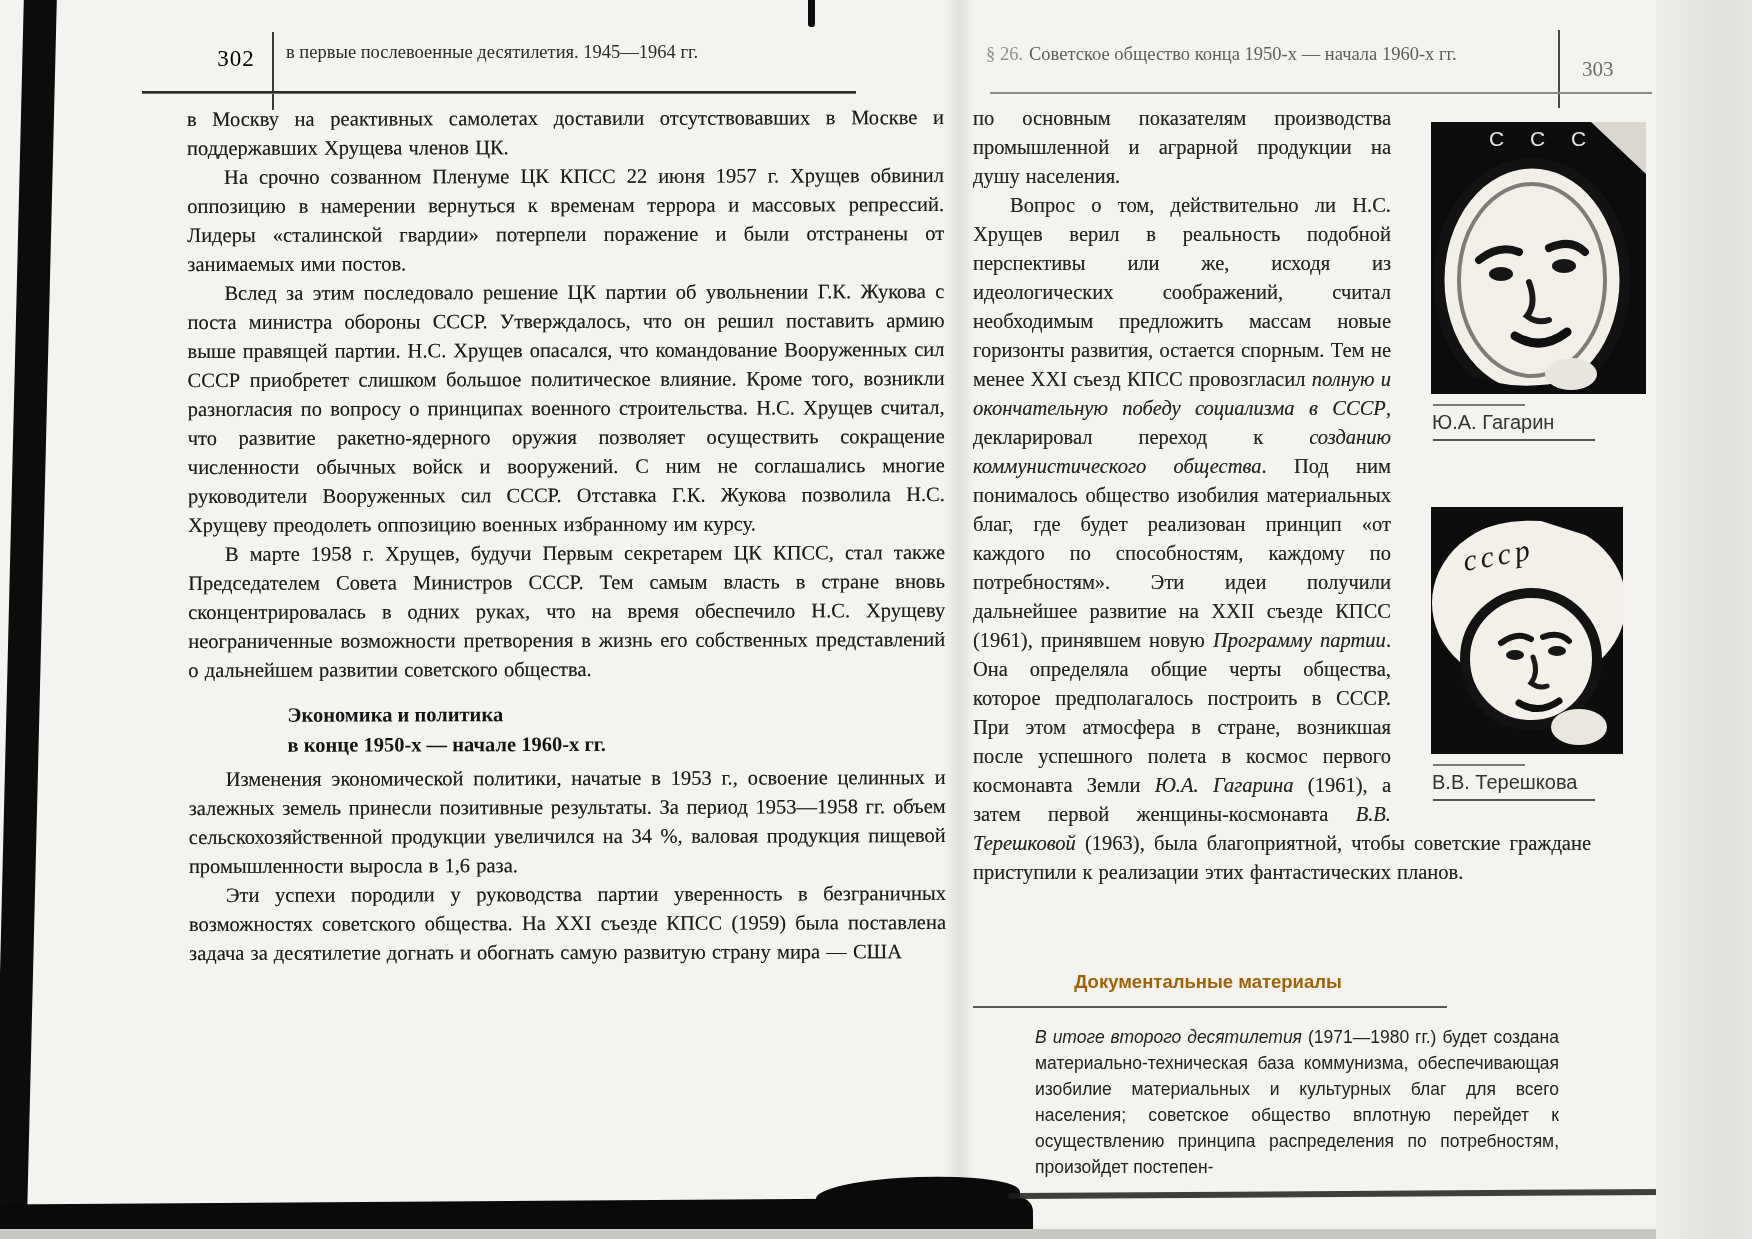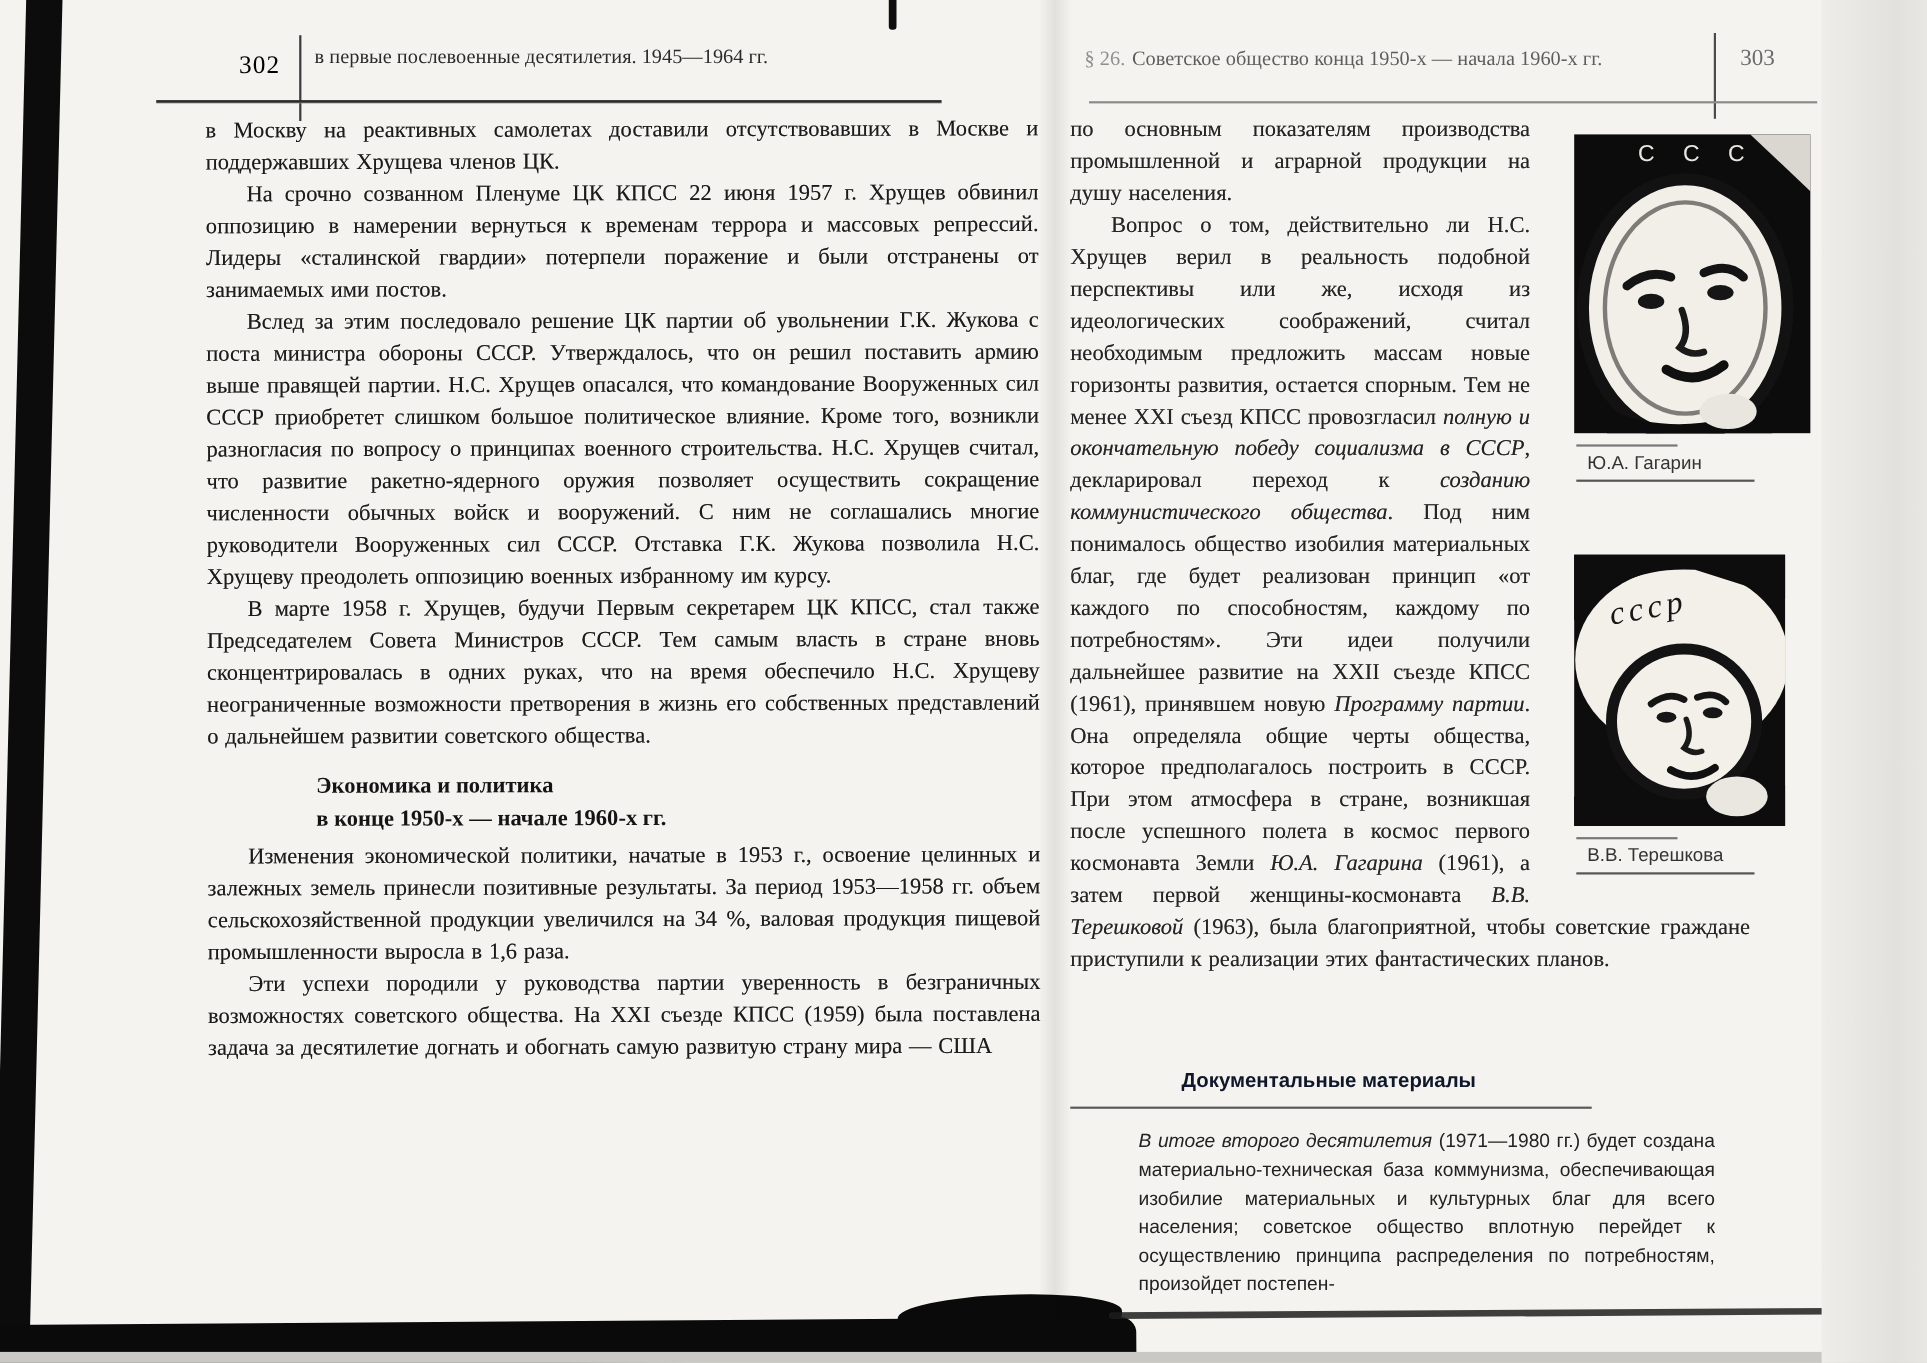--- a/index.html
+++ b/index.html
@@ -36,35 +36,35 @@
   .para{margin:0;font-size:20.5px;line-height:29px;text-align:justify;word-spacing:1px;
         text-shadow:0 0 0.5px rgba(20,20,20,0.5);}
   .indent{text-indent:37px;}
 
   .section-heading{margin:15px 0 5px 99px;font-size:20.5px;line-height:30px;font-weight:bold;color:#141414;}
 
   
   .rp-title{position:absolute;left:986px;top:44px;font-size:18.5px;color:#5d5d5d;white-space:nowrap;}
   .rp-title .prefix{color:#8f8f8f;margin-right:6px;}
   .rp-vrule{position:absolute;left:1558px;top:30px;width:2px;height:78px;background:#4a4a4a;}
-  .rp-pagenum{position:absolute;left:1582px;top:40px;font-size:21px;color:#6b6b6b;}
+  .rp-pagenum{position:absolute;left:1582px;top:57px;font-size:21px;color:#6b6b6b;}
   .rp-hrule{position:absolute;left:990px;top:92px;width:662px;height:2px;background:#8b8b8b;}
   .rp-body{position:absolute;left:973px;top:104px;width:618px;color:#242424;}
 
   .photo-col{float:right;width:228px;margin:2px -52px 10px 24px;}
   .photo-fig{margin:0;padding:16px;}
   .photo-fig + .photo-fig{margin-top:34px;}
   .photo{display:block;}
   .cap-rule-top{width:92px;height:2px;background:#777;margin:10px 0 5px 2px;}
   .cap-rule-bottom{width:162px;height:2px;background:#555;margin:5px 0 0 2px;}
-  .photo-caption{font-family:"Liberation Sans","DejaVu Sans",sans-serif;font-size:17px;color:#333;margin-left:12px;}
+  .photo-caption{font-family:"Liberation Sans","DejaVu Sans",sans-serif;font-size:20px;color:#333;margin-left:1px;}
 
   .doc-block{margin-top:84px;}
   .doc-heading{width:470px;text-align:center;font-family:"Liberation Sans","DejaVu Sans",sans-serif;
-               font-weight:bold;font-size:18.5px;color:#0f172a;}
+               font-weight:bold;font-size:18.5px;color:#a16207;}
   .doc-rule{width:474px;height:2px;background:#5a5a5a;margin-top:13px;}
   .doc-source{margin-top:22px;font-family:"Liberation Sans","DejaVu Sans",sans-serif;
               font-weight:bold;font-size:18.5px;color:#161616;}
   .doc-quote{margin:16px 0 0 62px;width:524px;font-family:"Liberation Sans","DejaVu Sans",sans-serif;
              font-size:17.5px;line-height:26px;text-align:justify;color:#222;}
   .run-italic{font-style:italic;}
 </style>
 </head>
 <body>
 

